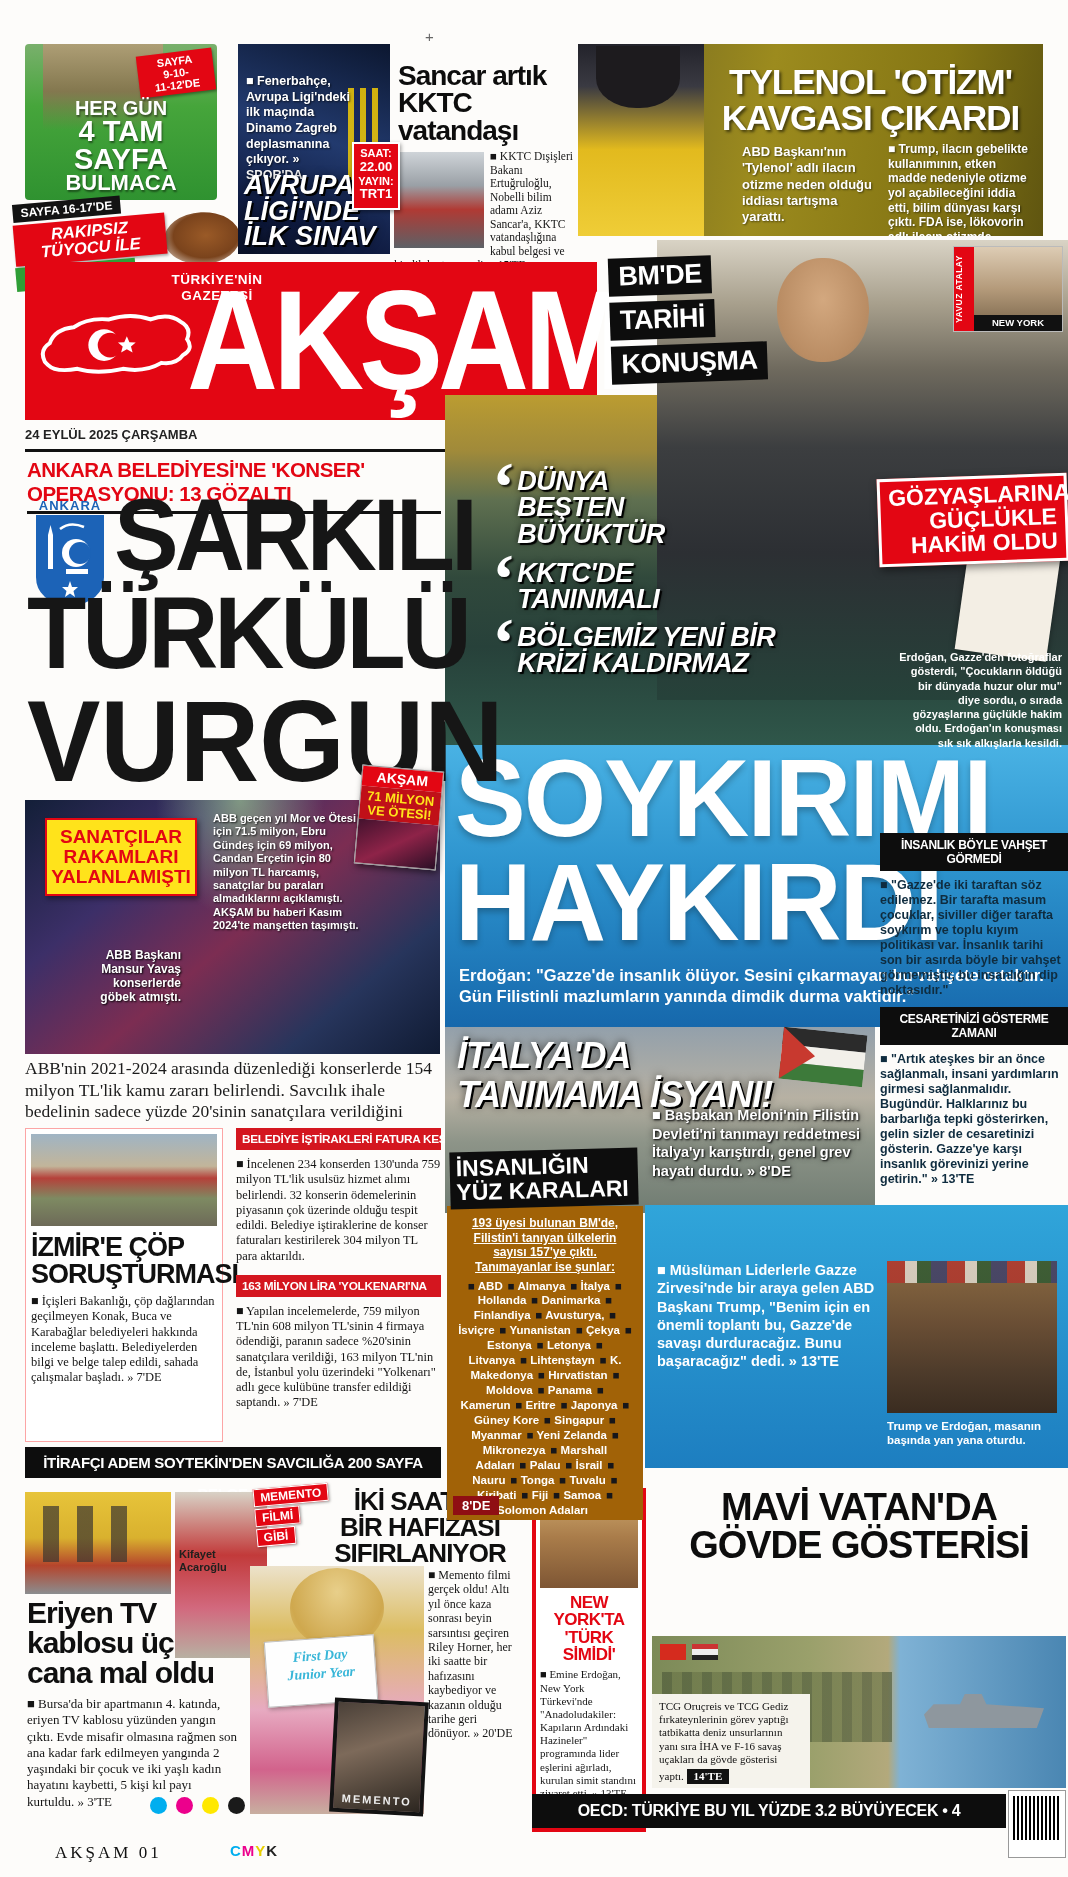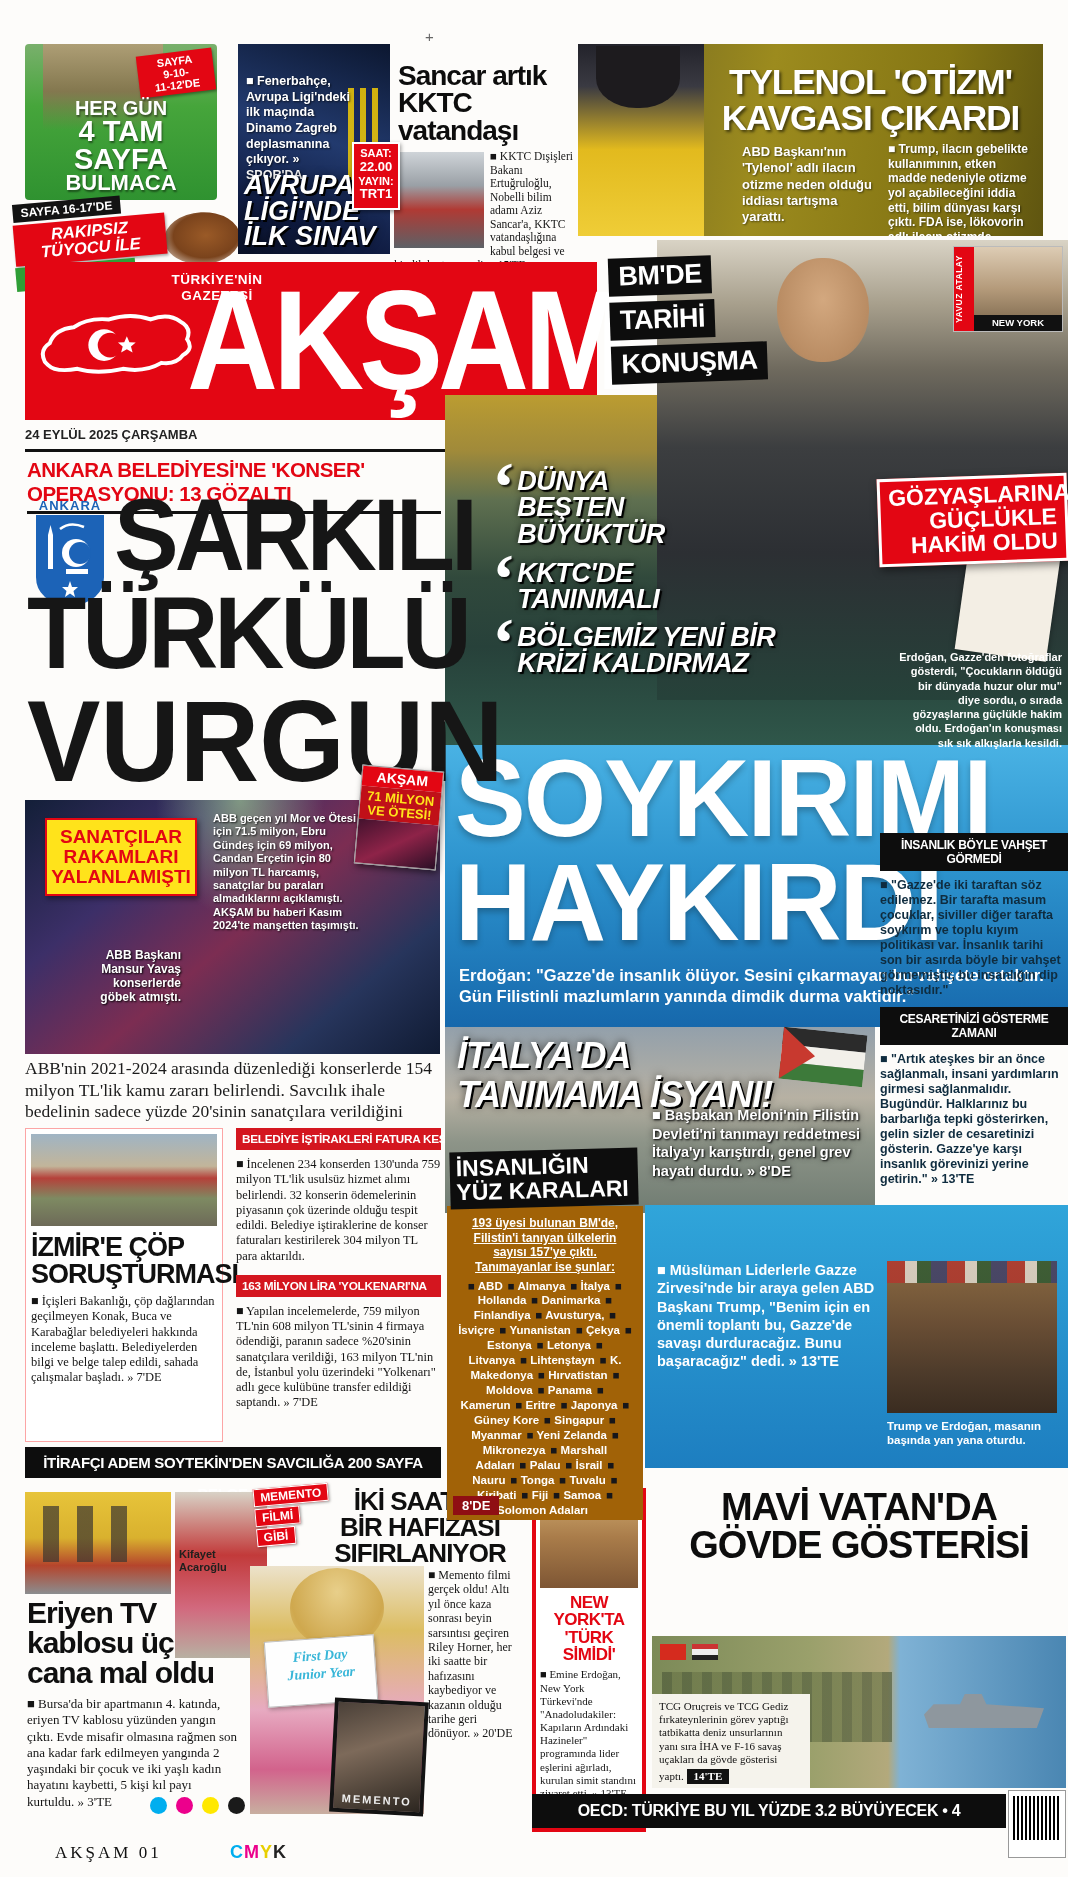--- a/index.html
+++ b/index.html
@@ -161,21 +161,21 @@
   .soldiers { position:absolute; left:10px; top:36px; width:230px; height:70px; background:repeating-linear-gradient(90deg,#4e5a3a 0 10px,#6a7548 10px 20px); opacity:.65; }
   .ship { position:absolute; right:22px; top:58px; width:120px; height:34px; background:#8e979e; clip-path:polygon(0 60%,8% 30%,30% 30%,34% 0,48% 0,52% 30%,100% 42%,94% 100%,4% 100%); }
   .flagchip { position:absolute; width:26px; height:16px; top:8px; }
   .mavi-cap { position:absolute; left:0; bottom:0; width:158px; background:#f5f3ec; padding:6px 7px 4px; font-size:11px; line-height:1.22; color:#111; }
   .mavi-ref { display:inline-block; background:#111; color:#fff; font-weight:700; font-size:11px; padding:1px 7px; margin-top:2px; }
   .oecd { left:532px; top:1794px; width:474px; height:34px; font-size:16px; line-height:34px; letter-spacing:-.3px; }
   .barcode { left:1008px; top:1790px; width:58px; height:68px; background:#fff; border:1px solid #999; padding:5px 4px; }
   .barcode i { display:block; height:44px; background:repeating-linear-gradient(90deg,#000 0 2px,#fff 2px 4px); }
 
   .footer-left { left:55px; top:1843px; font-size:17px; letter-spacing:3px; color:#111; }
-  .cmyk-word { left:230px; top:1842px; font-weight:700; font-size:18px; letter-spacing:1px; }
+  .cmyk-word { left:230px; top:1842px; font-weight:700; font-size:15px; letter-spacing:1px; }
   .regmark { color:#666; font-size:15px; font-weight:400; }
 </style>
 </head>
 <body>
 
 <div class="page">
 
   <div class="abs regmark" style="left:425px;top:28px;">+</div>
   <div class="abs regmark" style="left:750px;top:55px;">+</div>
 

